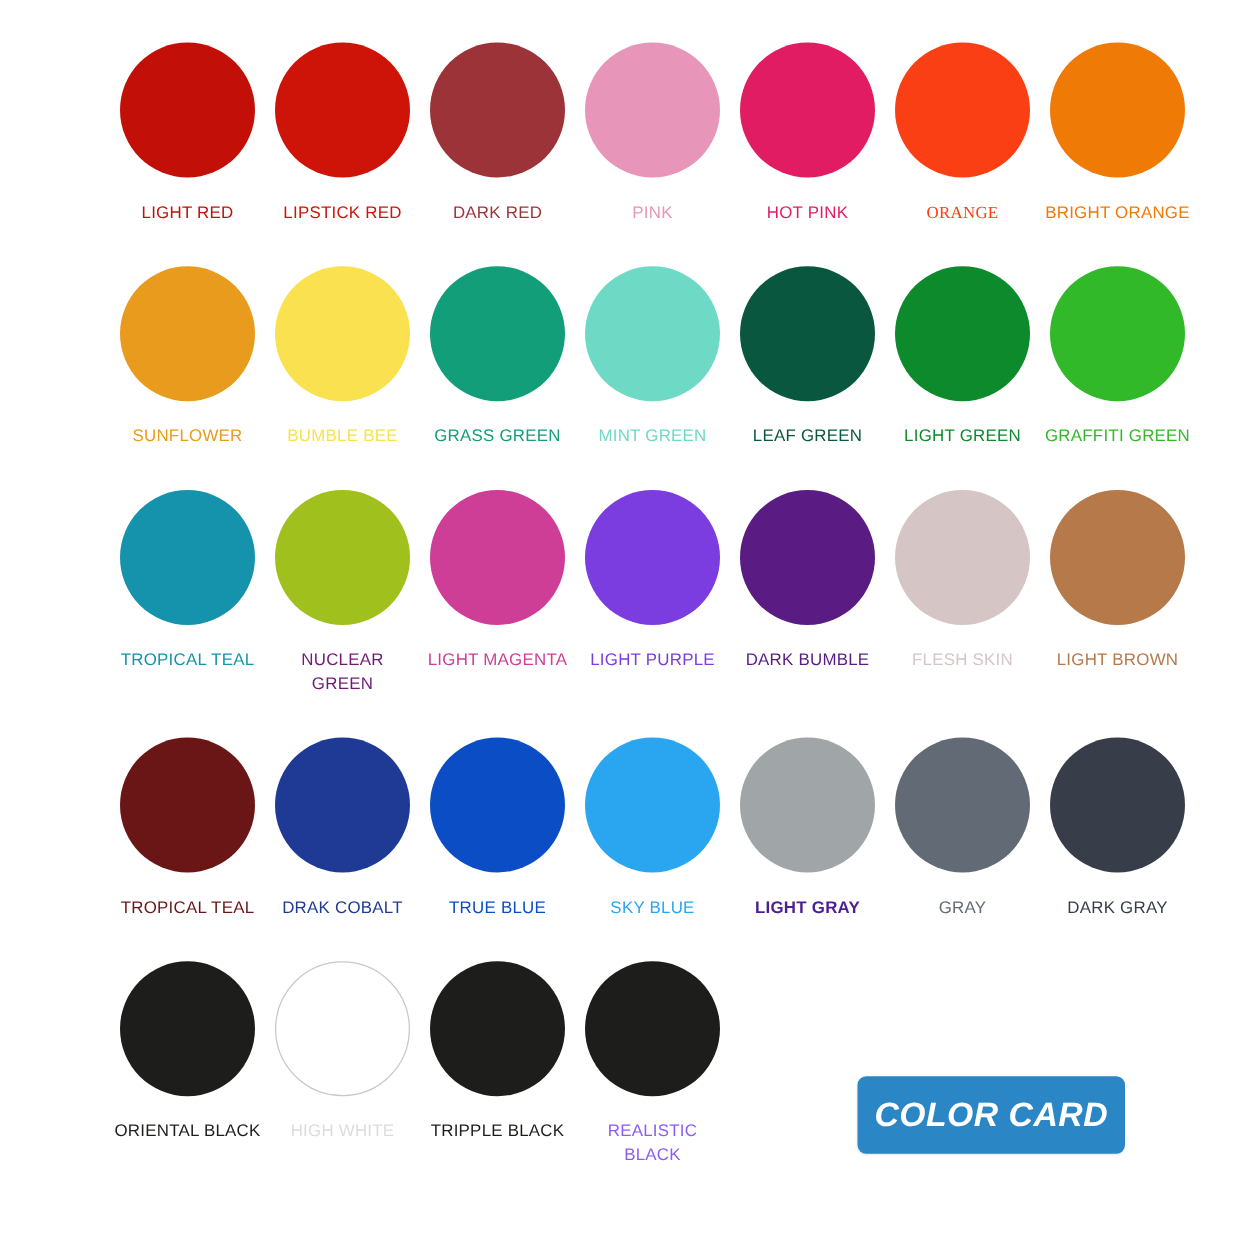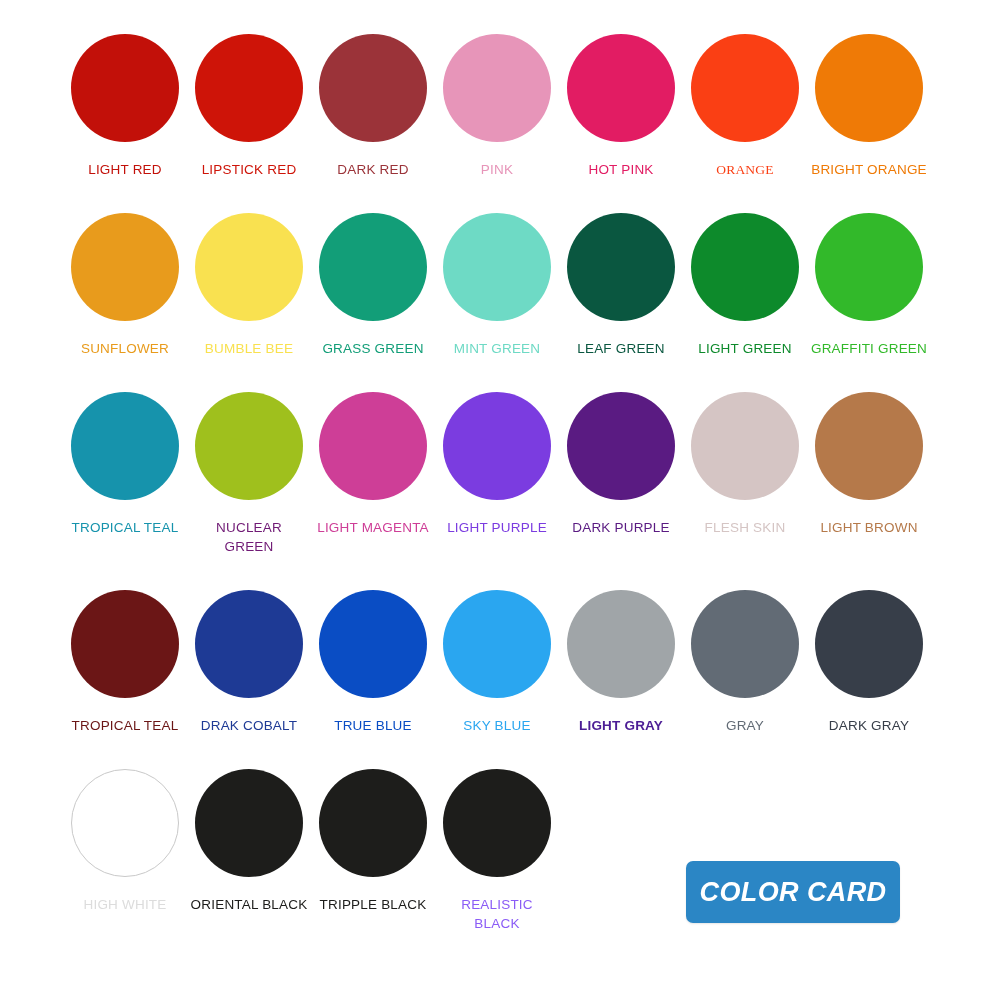--- a/index.html
+++ b/index.html
@@ -24,21 +24,21 @@
   .grid {
     position: absolute;
     left: 0;
     top: 0;
     width: 1000px;
   }
   .row {
     display: flex;
     justify-content: flex-start;
     align-items: flex-start;
-    padding-left: 63px;
+    padding-left: 88px;
     box-sizing: border-box;
   }
   .row-1 { margin-top: 34px; }
   .row-2 { margin-top: 34px; }
   .row-3 { margin-top: 34px; }
   .row-4 { margin-top: 34px; }
   .row-5 { margin-top: 34px; }
 
   .swatch {
     width: 124px;
@@ -165,21 +165,21 @@
         <div class="swatch">
           <div class="dot" style="background: rgb(206, 62, 151);"></div>
           <div class="label" style="color: rgb(206, 62, 151);">LIGHT MAGENTA</div>
         </div>
         <div class="swatch">
           <div class="dot" style="background: rgb(123, 60, 224);"></div>
           <div class="label" style="color: rgb(123, 60, 224);">LIGHT PURPLE</div>
         </div>
         <div class="swatch">
           <div class="dot" style="background: rgb(90, 27, 130);"></div>
-          <div class="label" style="color: rgb(90, 27, 130);">DARK PURPLE</div>
+          <div class="label" style="color: rgb(90, 27, 130);">DARK BUMBLE</div>
         </div>
         <div class="swatch">
           <div class="dot" style="background: rgb(213, 197, 196);"></div>
           <div class="label" style="color: rgb(213, 197, 196);">FLESH SKIN</div>
         </div>
         <div class="swatch">
           <div class="dot" style="background: rgb(181, 121, 74);"></div>
           <div class="label" style="color: rgb(181, 121, 74);">LIGHT BROWN</div>
         </div>
       </div>
@@ -208,26 +208,26 @@
           <div class="dot" style="background: rgb(98, 107, 117);"></div>
           <div class="label" style="color: rgb(98, 107, 117);">GRAY</div>
         </div>
         <div class="swatch">
           <div class="dot" style="background: rgb(55, 62, 73);"></div>
           <div class="label" style="color: rgb(55, 62, 73);">DARK GRAY</div>
         </div>
       </div>
       <div class="row row-5">
         <div class="swatch">
+          <div class="dot" style="background: rgb(29, 29, 27);"></div>
+          <div class="label" style="color: rgb(29, 29, 27);">ORIENTAL BLACK</div>
+        </div>
+        <div class="swatch">
           <div class="dot outlined" style="background: rgb(255, 255, 255);"></div>
           <div class="label" style="color: rgb(220, 220, 220);">HIGH WHITE</div>
-        </div>
-        <div class="swatch">
-          <div class="dot" style="background: rgb(29, 29, 27);"></div>
-          <div class="label" style="color: rgb(29, 29, 27);">ORIENTAL BLACK</div>
         </div>
         <div class="swatch">
           <div class="dot" style="background: rgb(29, 29, 27);"></div>
           <div class="label" style="color: rgb(29, 29, 27);">TRIPPLE BLACK</div>
         </div>
         <div class="swatch">
           <div class="dot" style="background: rgb(29, 29, 27);"></div>
           <div class="label" style="color: #8b5cf6;">REALISTIC BLACK</div>
         </div>
       </div>

